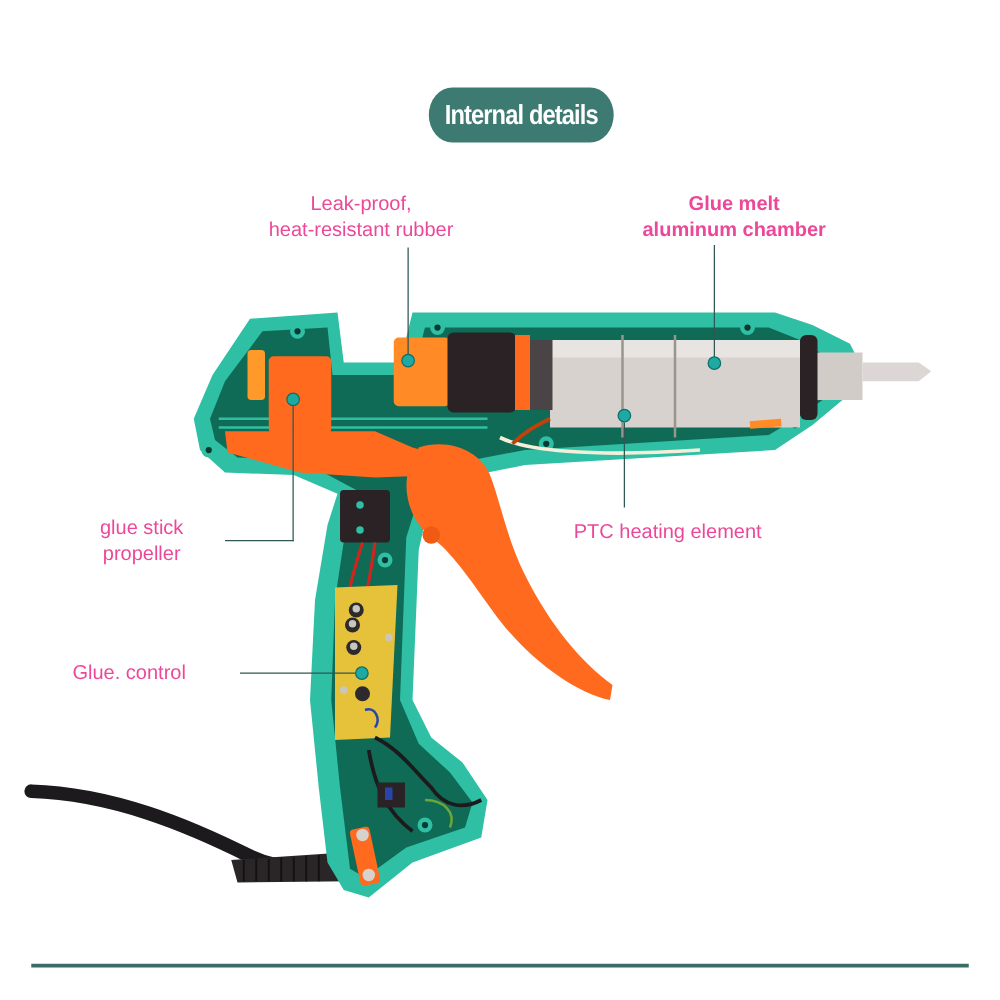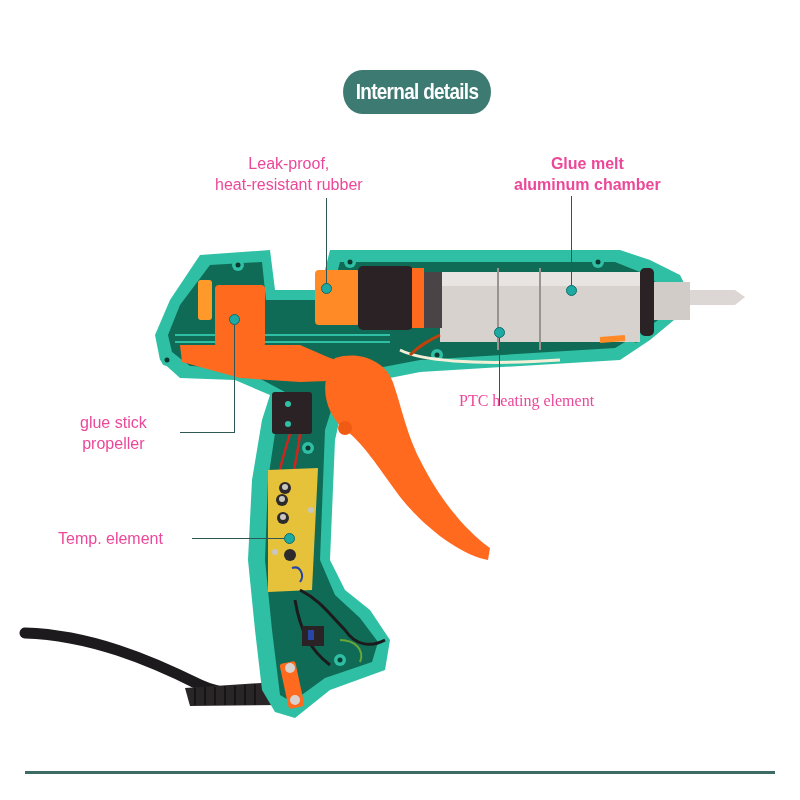--- a/index.html
+++ b/index.html
@@ -196,19 +196,19 @@
 <div class="dot" style="left:566px; top:285px;"></div>
 
 <div class="label" style="left:80px; top:412px;">glue stick
 propeller</div>
 <div class="dot" style="left:229px; top:314px;"></div>
 <div class="leader" style="left:234px; top:325px; width:1px; height:108px;"></div>
 <div class="leader" style="left:180px; top:432px; width:55px; height:1px;"></div>
 
 <div class="dot" style="left:494px; top:327px;"></div>
 <div class="leader" style="left:499px; top:338px; width:1px; height:68px;"></div>
-<div class="label" style="left:459px; top:390px;font-family:Liberation Serif, serif;">PTC heating element</div>
-
-<div class="label" style="left:58px; top:528px;">Temp. element</div>
+<div class="label" style="left:459px; top:415px;">PTC heating element</div>
+
+<div class="label" style="left:58px; top:528px;">Glue. control</div>
 <div class="leader" style="left:192px; top:538px; width:93px; height:1px;"></div>
 <div class="dot" style="left:284px; top:533px;"></div>
 
 <div class="bottom-rule"></div>
 
 </body></html>

